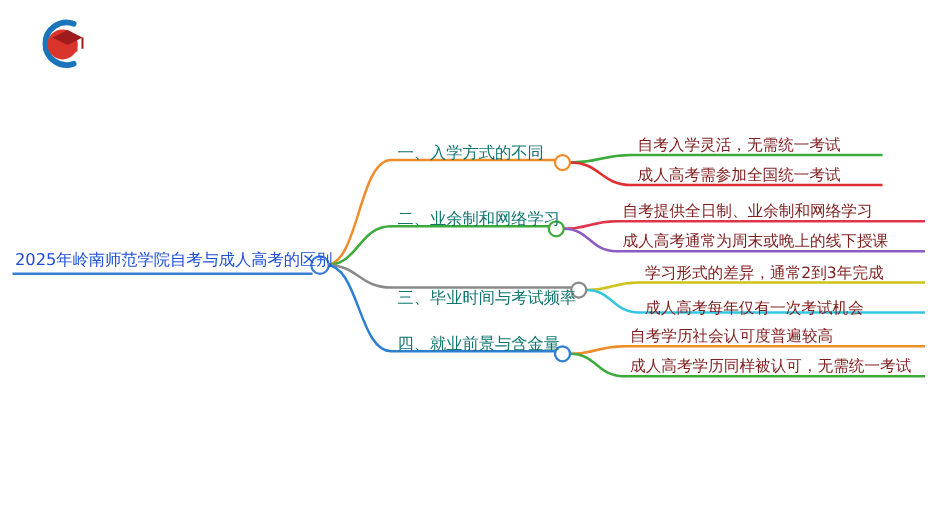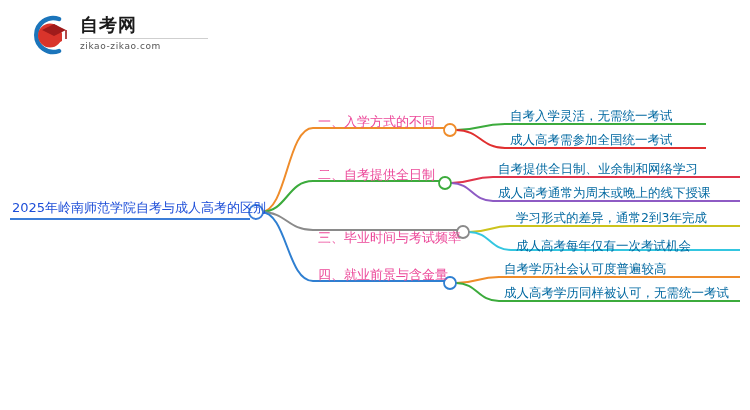--- a/index.html
+++ b/index.html
@@ -74,43 +74,38 @@
     color: #3a3a3a;
   }
   .root-label {
     font-size: 13px;
     color: #1d4ed8;
     left: 12px;
     top: 199px;
   }
   .branch-label {
     font-size: 13px;
-    color: #ec4899;
+    color: #0f766e;
   }
   .leaf-label {
     font-size: 12.5px;
-    color: #0369a1;
+    color: #7f1d1d;
   }
 </style>
 </head>
 <body>
 
 <div id="logo">
   <svg id="logo-mark" viewBox="0 0 44 42">
     <path d="M31 5 A17 17 0 1 0 31 37" fill="none" stroke="#1b75bb" stroke-width="4.5" stroke-linecap="round"></path>
     <circle cx="22" cy="21.5" r="12" fill="#d9342b"></circle>
     <path d="M14 16 L26 10 L38 16 L26 22 Z" fill="#a01b1b"></path>
     <path d="M18 19 L18 27 L26 31 L34 27 L34 19 L26 23 Z" fill="#d9342b"></path>
     <path d="M38 16 L38 25" stroke="#a01b1b" stroke-width="1.6" fill="none"></path>
   </svg>
-  <div id="logo-text-wrap">
-    <div id="logo-title">自考网</div>
-    <div id="logo-rule"></div>
-    <div id="logo-sub">zikao-zikao.com</div>
-  </div>
 </div>
 
 <svg id="map-svg">
   <g id="edges">
       <path d="M 261 212 C 287 212, 287 128, 313 128" fill="none" stroke="#ef8c2a" stroke-width="2" stroke-linecap="round"></path>
       <path d="M 456 130 C 480.5 130, 480.5 124, 505 124" fill="none" stroke="#3cab3c" stroke-width="2" stroke-linecap="round"></path>
       <path d="M 456 130 C 480.5 130, 480.5 148, 505 148" fill="none" stroke="#e02f2f" stroke-width="2" stroke-linecap="round"></path>
       <path d="M 261 212 C 287 212, 287 181, 313 181" fill="none" stroke="#3cab3c" stroke-width="2" stroke-linecap="round"></path>
       <path d="M 451 183 C 472 183, 472 177, 493 177" fill="none" stroke="#e0344a" stroke-width="2" stroke-linecap="round"></path>
       <path d="M 451 183 C 472 183, 472 201, 493 201" fill="none" stroke="#8e5bc4" stroke-width="2" stroke-linecap="round"></path>
@@ -144,21 +139,21 @@
       <circle cx="256" cy="212" r="7" fill="#ffffff" stroke="#3b7dd8" stroke-width="1.8"></circle>
     </g>
 </svg>
 
 <div class="node-label root-label">2025年岭南师范学院自考与成人高考的区别</div>
 
 <div id="labels">
     <div class="node-label branch-label" style="left: 318px; top: 113px;">一、入学方式的不同</div>
     <div class="node-label leaf-label" style="left: 510px; top: 108px;">自考入学灵活，无需统一考试</div>
     <div class="node-label leaf-label" style="left: 510px; top: 132px;">成人高考需参加全国统一考试</div>
-    <div class="node-label branch-label" style="left: 318px; top: 166px;">二、自考提供全日制</div>
+    <div class="node-label branch-label" style="left: 318px; top: 166px;">二、业余制和网络学习</div>
     <div class="node-label leaf-label" style="left: 498px; top: 161px;">自考提供全日制、业余制和网络学习</div>
     <div class="node-label leaf-label" style="left: 498px; top: 185px; text-align: center;">成人高考通常为周末或晚上的线下授课</div>
     <div class="node-label branch-label" style="left: 318px; top: 229px;">三、毕业时间与考试频率</div>
     <div class="node-label leaf-label" style="left: 516px; top: 210px;">学习形式的差异，通常2到3年完成</div>
     <div class="node-label leaf-label" style="left: 516px; top: 238px;">成人高考每年仅有一次考试机会</div>
     <div class="node-label branch-label" style="left: 318px; top: 266px;">四、就业前景与含金量</div>
     <div class="node-label leaf-label" style="left: 504px; top: 261px;">自考学历社会认可度普遍较高</div>
     <div class="node-label leaf-label" style="left: 504px; top: 285px;">成人高考学历同样被认可，无需统一考试</div>
   </div>
 

